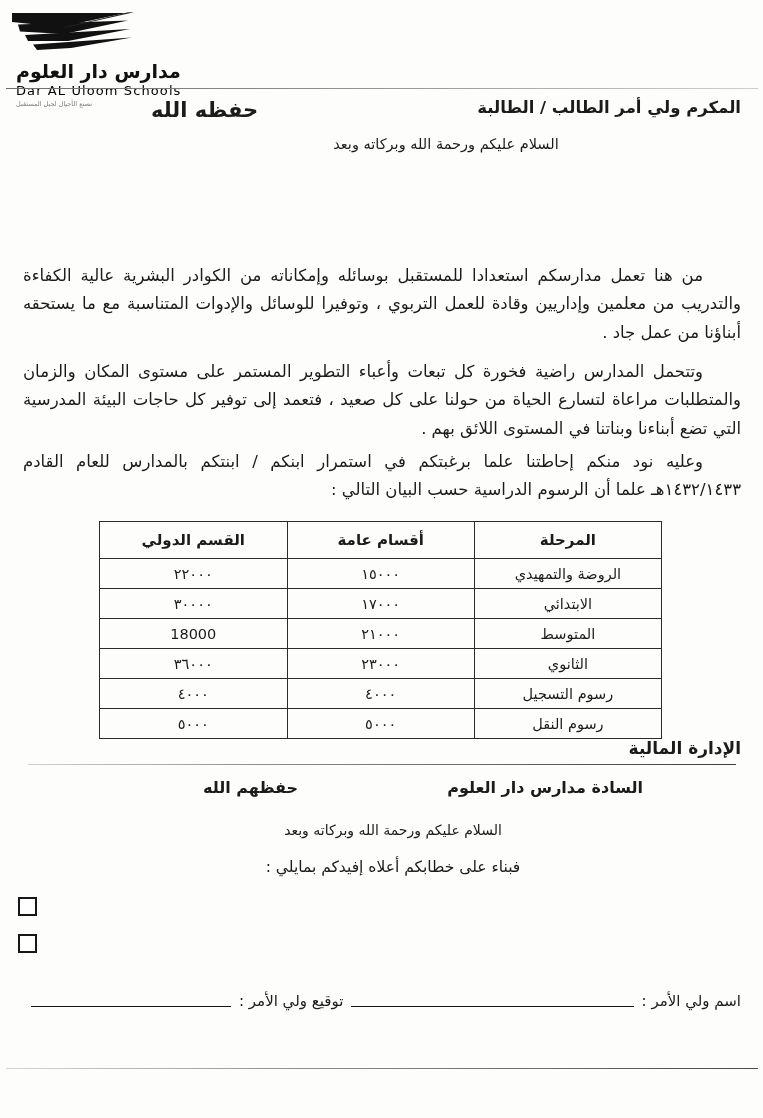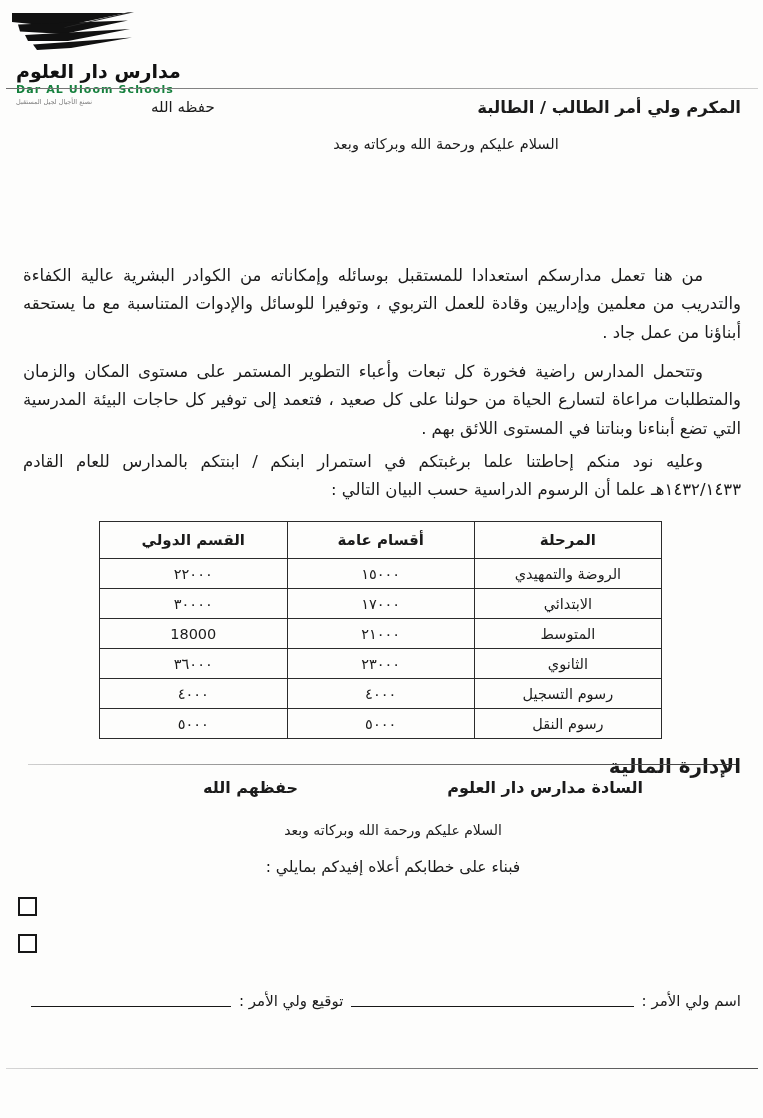--- a/index.html
+++ b/index.html
@@ -12,36 +12,36 @@
   .page{position:absolute;inset:0;}
 
   
   .letterhead{position:absolute;left:8px;top:10px;width:300px;text-align:left;direction:ltr;}
   .logo-mark{width:150px;height:48px;display:block;}
   .logo-ar{
     font-size:19px;font-weight:bold;letter-spacing:.5px;color:#111;
     margin:2px 0 0 8px;direction:rtl;text-align:left;
   }
   .logo-en{
-    font-size:11px;font-weight:700;letter-spacing:1.1px;color:#15803d;
+    font-size:13px;font-weight:400;letter-spacing:1.1px;color:#000000;
     margin:1px 0 0 8px;
   }
   .logo-tag{
     font-size:6.5px;color:#7d7d7d;letter-spacing:.3px;margin:2px 0 0 8px;
     direction:rtl;text-align:left;filter:blur(.25px);
   }
   .head-rule{
     position:absolute;left:6px;top:88px;width:752px;height:1px;
     background:linear-gradient(90deg,#6d6d6d 0%,#9a9a9a 55%,#cfcfcf 100%);
   }
   .salutation{
     position:absolute;right:22px;top:98px;width:590px;
     font-size:16.5px;font-weight:bold;letter-spacing:0px;
   }
-  .salutation .hafidh{position:absolute;left:0px;top:0;font-size:15px;font-weight:normal;}
+  .salutation .hafidh{position:absolute;left:0px;top:0;font-size:21px;font-weight:bold;}
   .greeting{
     position:absolute;right:22px;top:136px;width:590px;
     font-size:14.5px;text-align:center;
   }
 
   .para{
     position:absolute;right:22px;width:718px;
     font-size:16.5px;line-height:1.72;
     text-align:justify;text-align-last:right;
     text-indent:38px;
@@ -62,21 +62,21 @@
   }
   .fees-table thead th{font-weight:bold;font-size:15px;height:36px;}
   .fees-table td.stage{font-weight:normal;}
   .col-stage{width:187px;}
   .col-general{width:188px;}
   .col-intl{width:188px;}
 
   
   .fin-dept{
     position:absolute;right:22px;top:738px;
-    font-size:20px;font-weight:bold;margin-top:16px;
+    font-size:17px;font-weight:bold;
   }
   .mid-rule{
     position:absolute;left:28px;top:764px;width:708px;height:1px;
     background:linear-gradient(90deg,#cfcfcf 0%,#8a8a8a 35%,#3d3d3d 100%);
   }
 
   .sada-line{
     position:absolute;right:120px;top:778px;width:500px;
     font-size:16px;font-weight:bold;
   }

